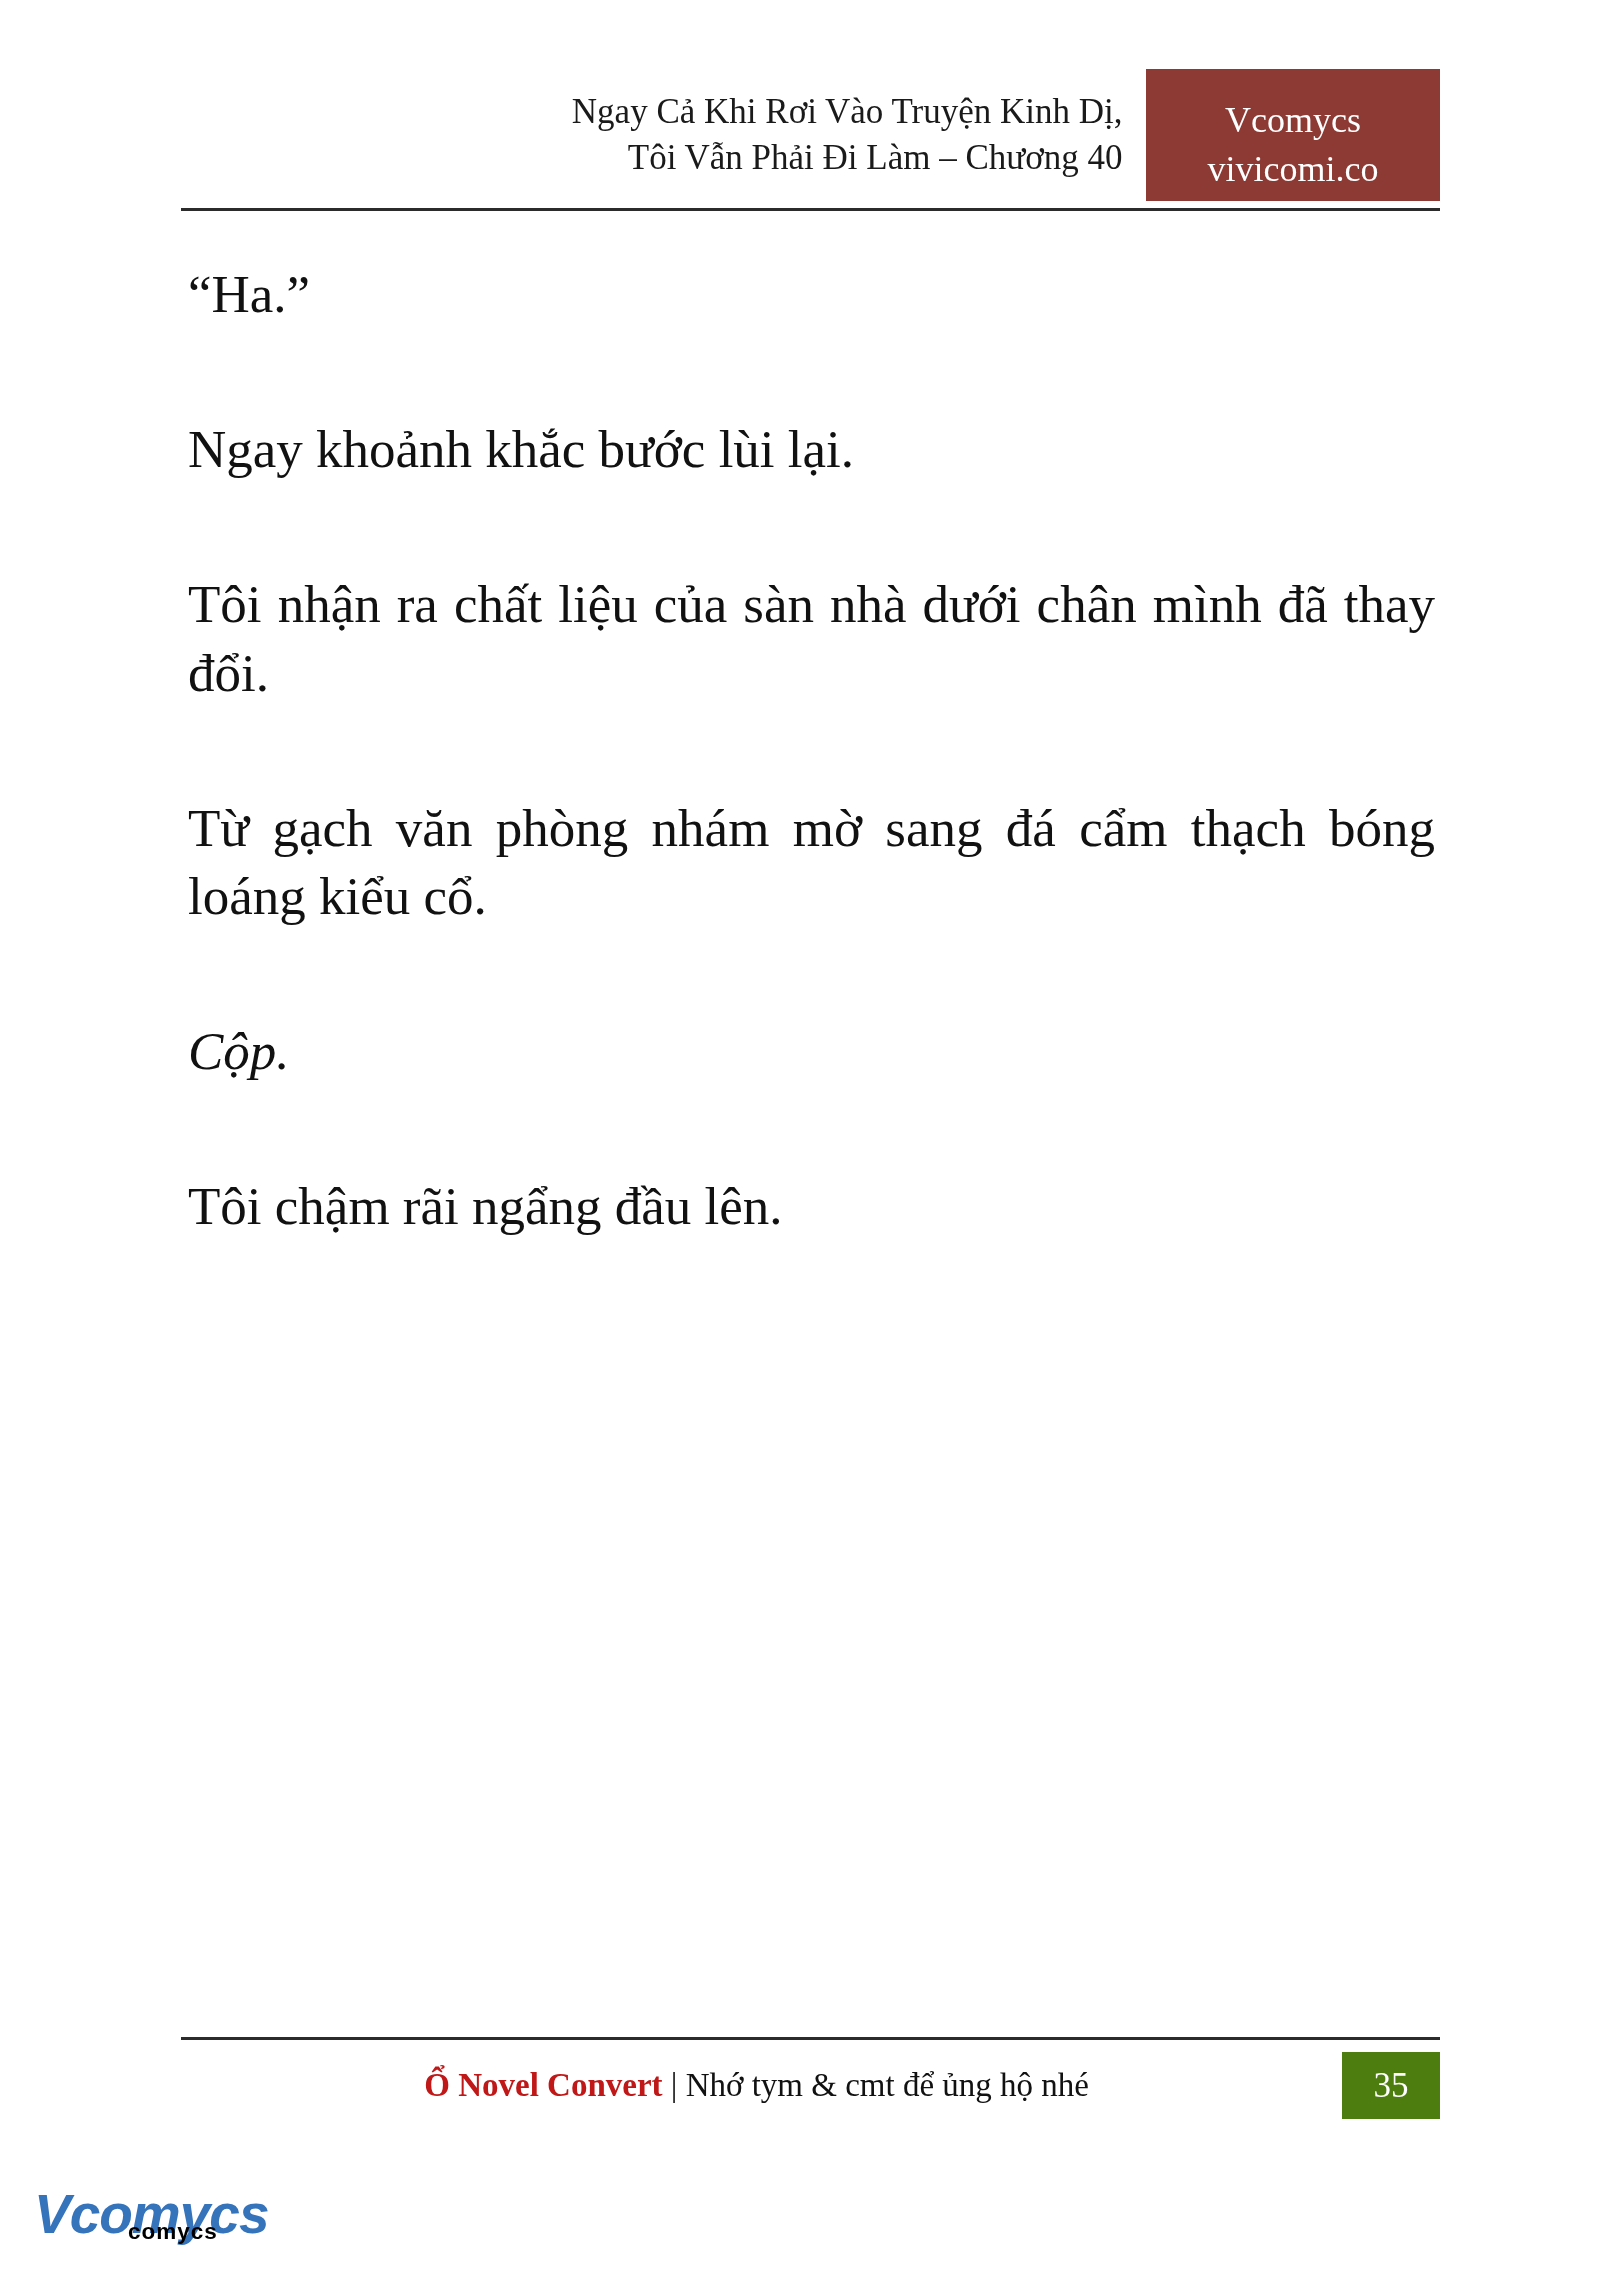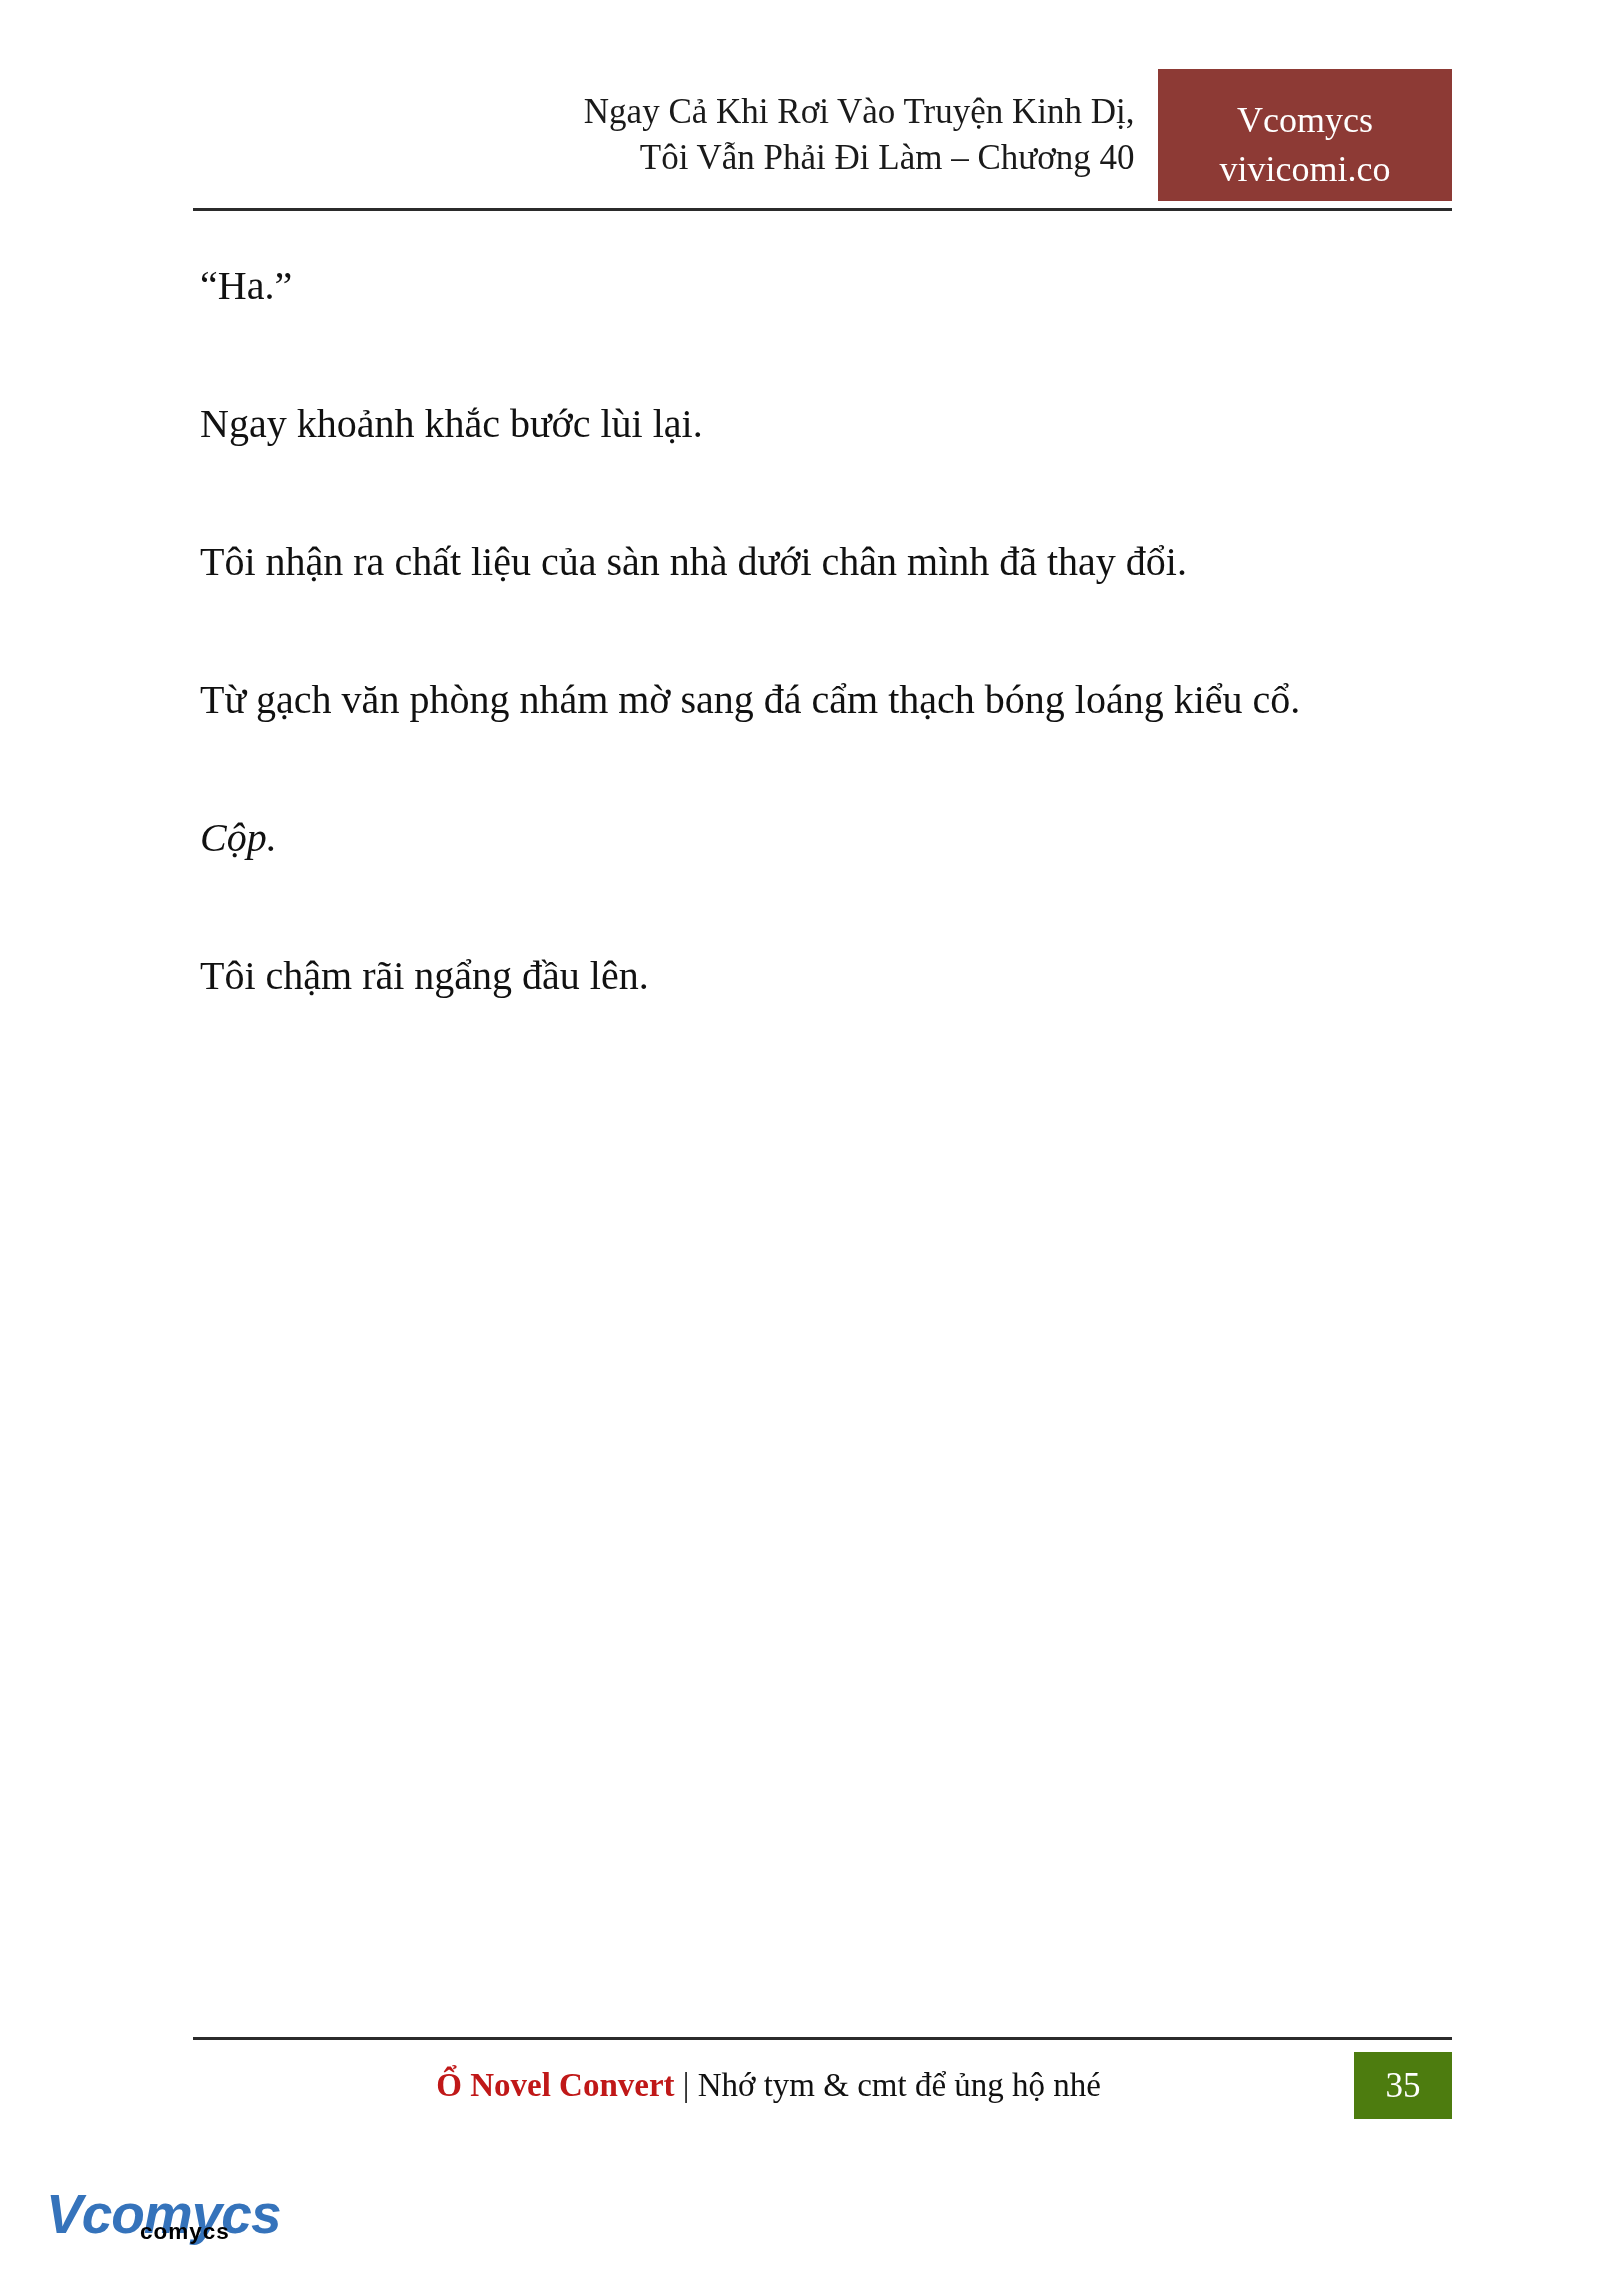--- a/index.html
+++ b/index.html
@@ -10,21 +10,21 @@
     width: 1622px;
     height: 2293px;
     background: #ffffff;
     font-family: "Liberation Serif", serif;
     position: relative;
     overflow: hidden;
   }
 
   .page {
     position: absolute;
-    left: 12px;
+    left: 0;
     top: 0;
     width: 1340px;
     height: 2293px;
     box-sizing: border-box;
   }
 
   
   .header {
     position: absolute;
     left: 181px;
@@ -73,21 +73,21 @@
     height: 2.9px;
     background: #2b2b2b;
   }
 
   
   .content {
     position: absolute;
     left: 188px;
     top: 260px;
     width: 1247px;
-    font-size: 40px;
+    font-size: 53px;
     color: #111111;
     line-height: 1.30;
   }
   .para {
     margin: 0 0 86px 0;
     text-align: justify;
     text-justify: inter-word;
   }
   .para.nojust { text-align: left; }
   .para.italic { font-style: italic; margin-top: 48px; }

